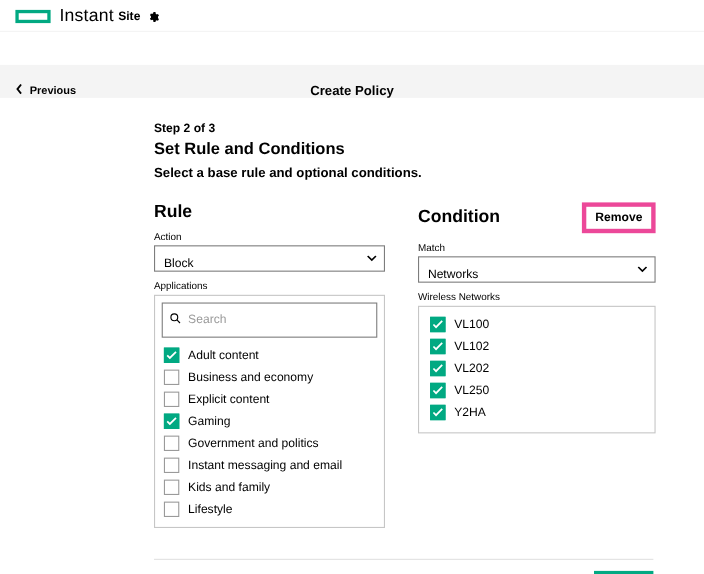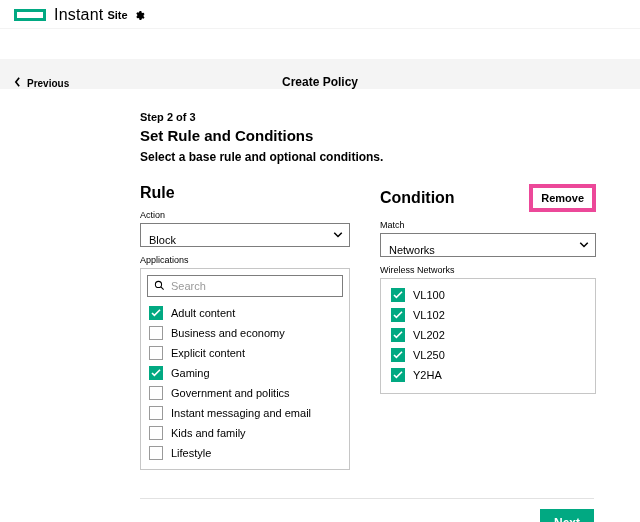--- a/index.html
+++ b/index.html
@@ -34,21 +34,21 @@
   .col-title { font-size: 16px; font-weight: 800; }
   .remove-btn { border: 4px solid #ec4899; background: #fff; color: #000; font-size: 11px; font-weight: 700; padding: 4px 8px; cursor: pointer; }
 
   .field-label { font-size: 9px; font-weight: 400; color: #000; margin-bottom: 3px; }
 
   .select { position: relative; border: 1px solid #7d7d7d; height: 24px; display: flex; align-items: flex-end; padding: 0 22px 0 8px; font-size: 11px; margin-bottom: 8px; cursor: pointer; background: #fff; }
   .select .caret { position: absolute; right: 6px; top: 50%; transform: translateY(-50%); }
   .caret svg { width: 10px; height: 6px; display: block; }
 
   .listbox { border: 1px solid #c6c6c6; background: #fff; }
-  .searchrow { display: flex; align-items: center; gap: 6px; margin: 6px; border: 1px solid #7d7d7d; height: 22px; padding: 0 6px; }
+  .searchrow { display: flex; align-items: center; gap: 6px; margin: 6px; border: 1px solid #7d7d7d; height: 32px; padding: 0 6px; }
   .searchrow svg { width: 11px; height: 11px; }
   .searchrow input { border: none; outline: none; flex: 1; font-size: 11px; color: #555; background: transparent; }
   .searchrow input::placeholder { color: #9a9a9a; }
 
   .checklist { margin: 0 2px 6px 6px; max-height: 168px; overflow-y: auto; padding-right: 2px; }
   .checklist-net { margin: 0 8px 8px 8px; }
   .chk-item { display: flex; align-items: center; gap: 8px; padding: 3px 2px; font-size: 11px; cursor: pointer; }
   .chk { width: 14px; height: 14px; border: 1px solid #9a9a9a; display: flex; align-items: center; justify-content: center; flex: 0 0 14px; }
   .chk.checked { background: #01a982; border-color: #01a982; }
   .chk.checked svg { width: 10px; height: 8px; display: block; }

